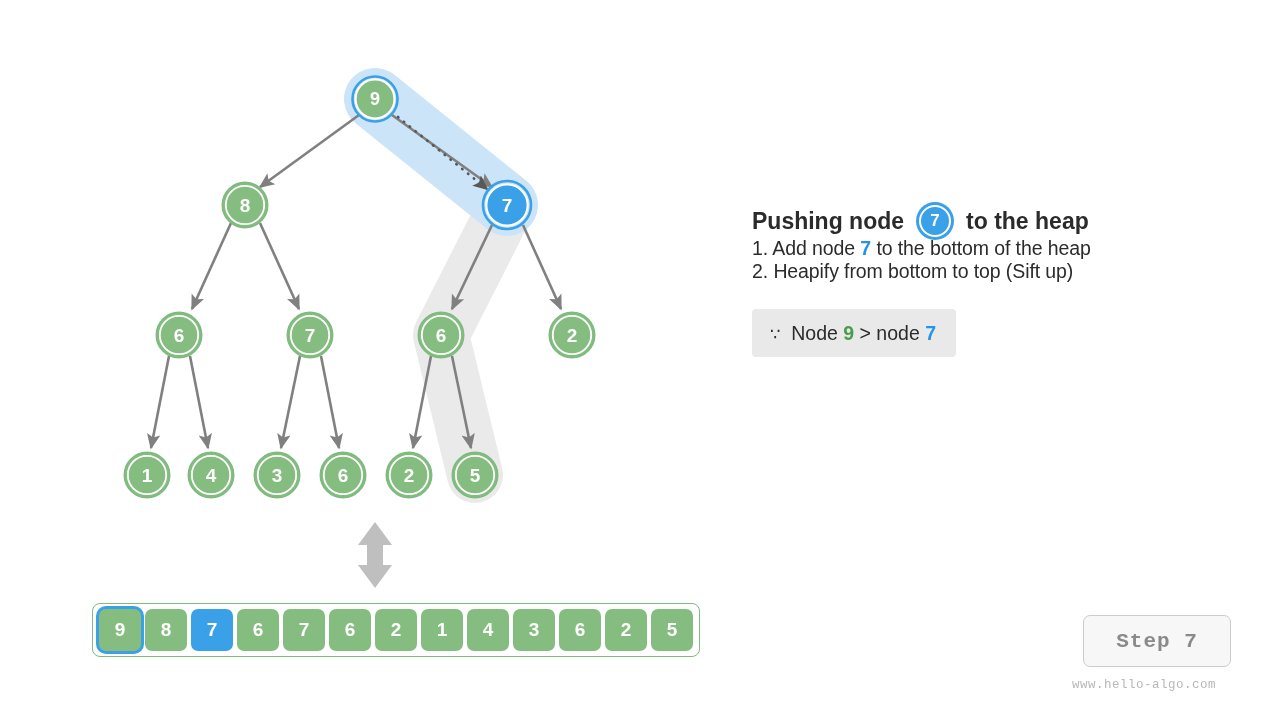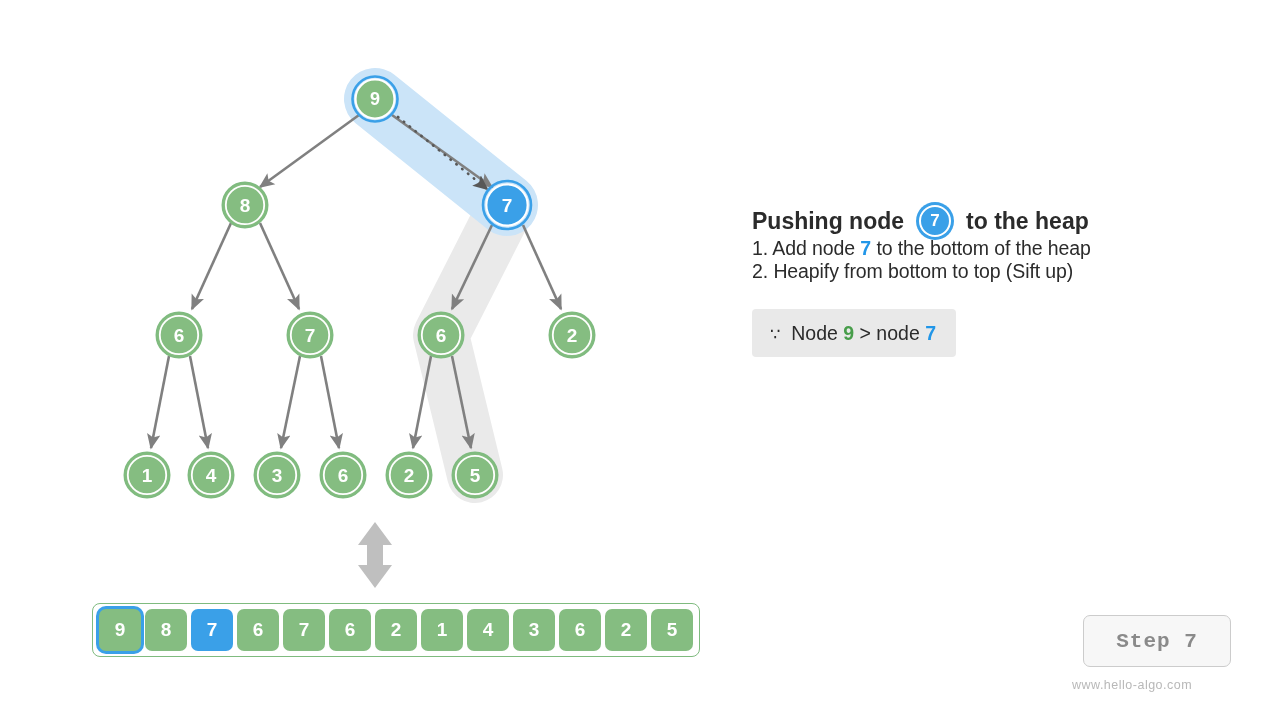--- a/index.html
+++ b/index.html
@@ -40,21 +40,21 @@
   
   .step-badge{
     position:absolute;left:1083px;top:603px;width:146px;height:50px;
     border:1.4px solid #cccccc;border-radius:7px;background:#f7f7f7;
     display:flex;align-items:center;justify-content:center;
     font-family:"Liberation Mono","DejaVu Sans Mono",monospace;
     font-size:21px;font-weight:bold;color:#8a8a8a;letter-spacing:1px;margin-top:12px;
   }
   .footer{
     position:absolute;left:1072px;top:678px;
-    font-family:Liberation Sans, sans-serif;
+    font-family:Liberation Mono, monospace;
     font-size:12.5px;color:#b8b8b8;letter-spacing:0.5px;
   }
 
   
   .array-wrap{
     position:absolute;left:92px;top:603px;
     border:1.5px solid #7fbb7f;border-radius:8px;
     padding:5px 6px;display:flex;gap:4px;background:#ffffff;
   }
   .cell{

